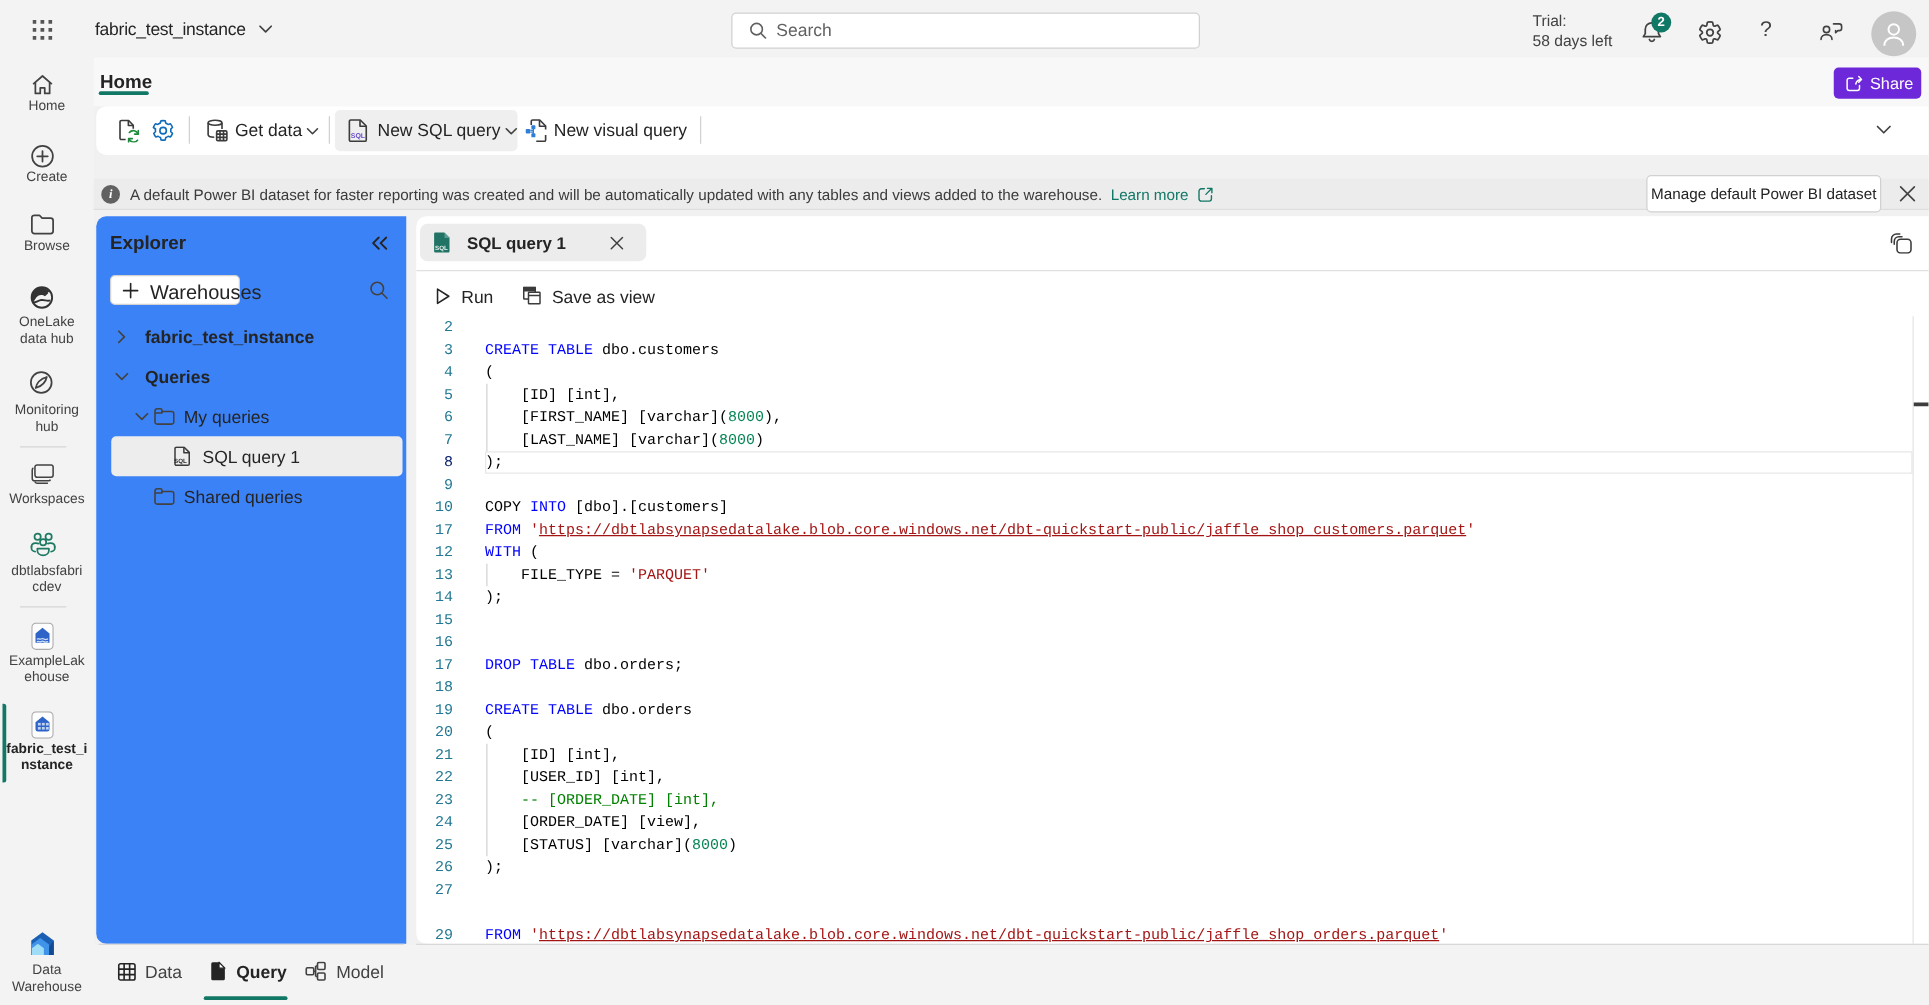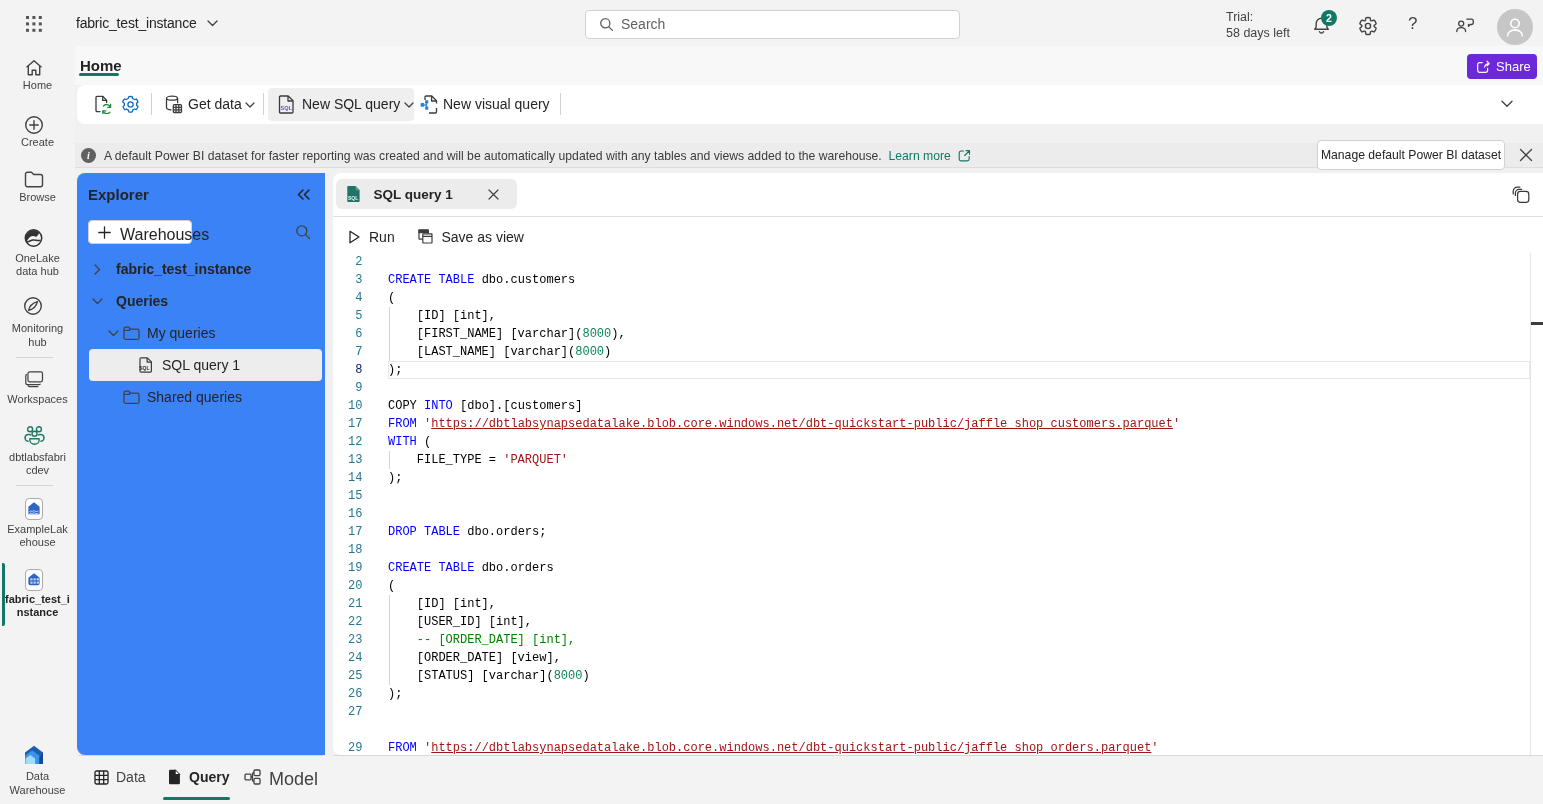--- a/index.html
+++ b/index.html
@@ -357,14 +357,14 @@
     <path d="M8.2.8v4.7h4.7z" fill="#fff" stroke="#242424" stroke-width="1" stroke-linejoin="round"></path>
   </svg>
   <div class="abs" style="left:114px;top:13px;font-size:14px;font-weight:700;color:#242424">Query</div>
   <div class="abs" style="left:88px;top:41px;width:67px;height:2.5px;background:#117865;border-radius:2px"></div>
   <svg class="abs" style="left:169px;top:13px" width="17" height="16" viewBox="0 0 17 16" fill="none" stroke="#424242" stroke-width="1.3" stroke-linejoin="round">
     <rect x="1" y="5.2" width="6" height="5.6" rx="1"></rect>
     <rect x="10" y="1" width="6" height="5.6" rx="1"></rect>
     <rect x="10" y="9.4" width="6" height="5.6" rx="1"></rect>
     <path d="M7 8h1.5M8.5 3.8V12.2M8.5 3.8h1.5M8.5 12.2h1.5"></path>
   </svg>
-  <div class="abs" style="left:194px;top:13px;font-size:18px;color:#424242">Model</div>
+  <div class="abs" style="left:194px;top:13px;font-size:14px;color:#424242">Model</div>
 </div>
 
 </body></html>

